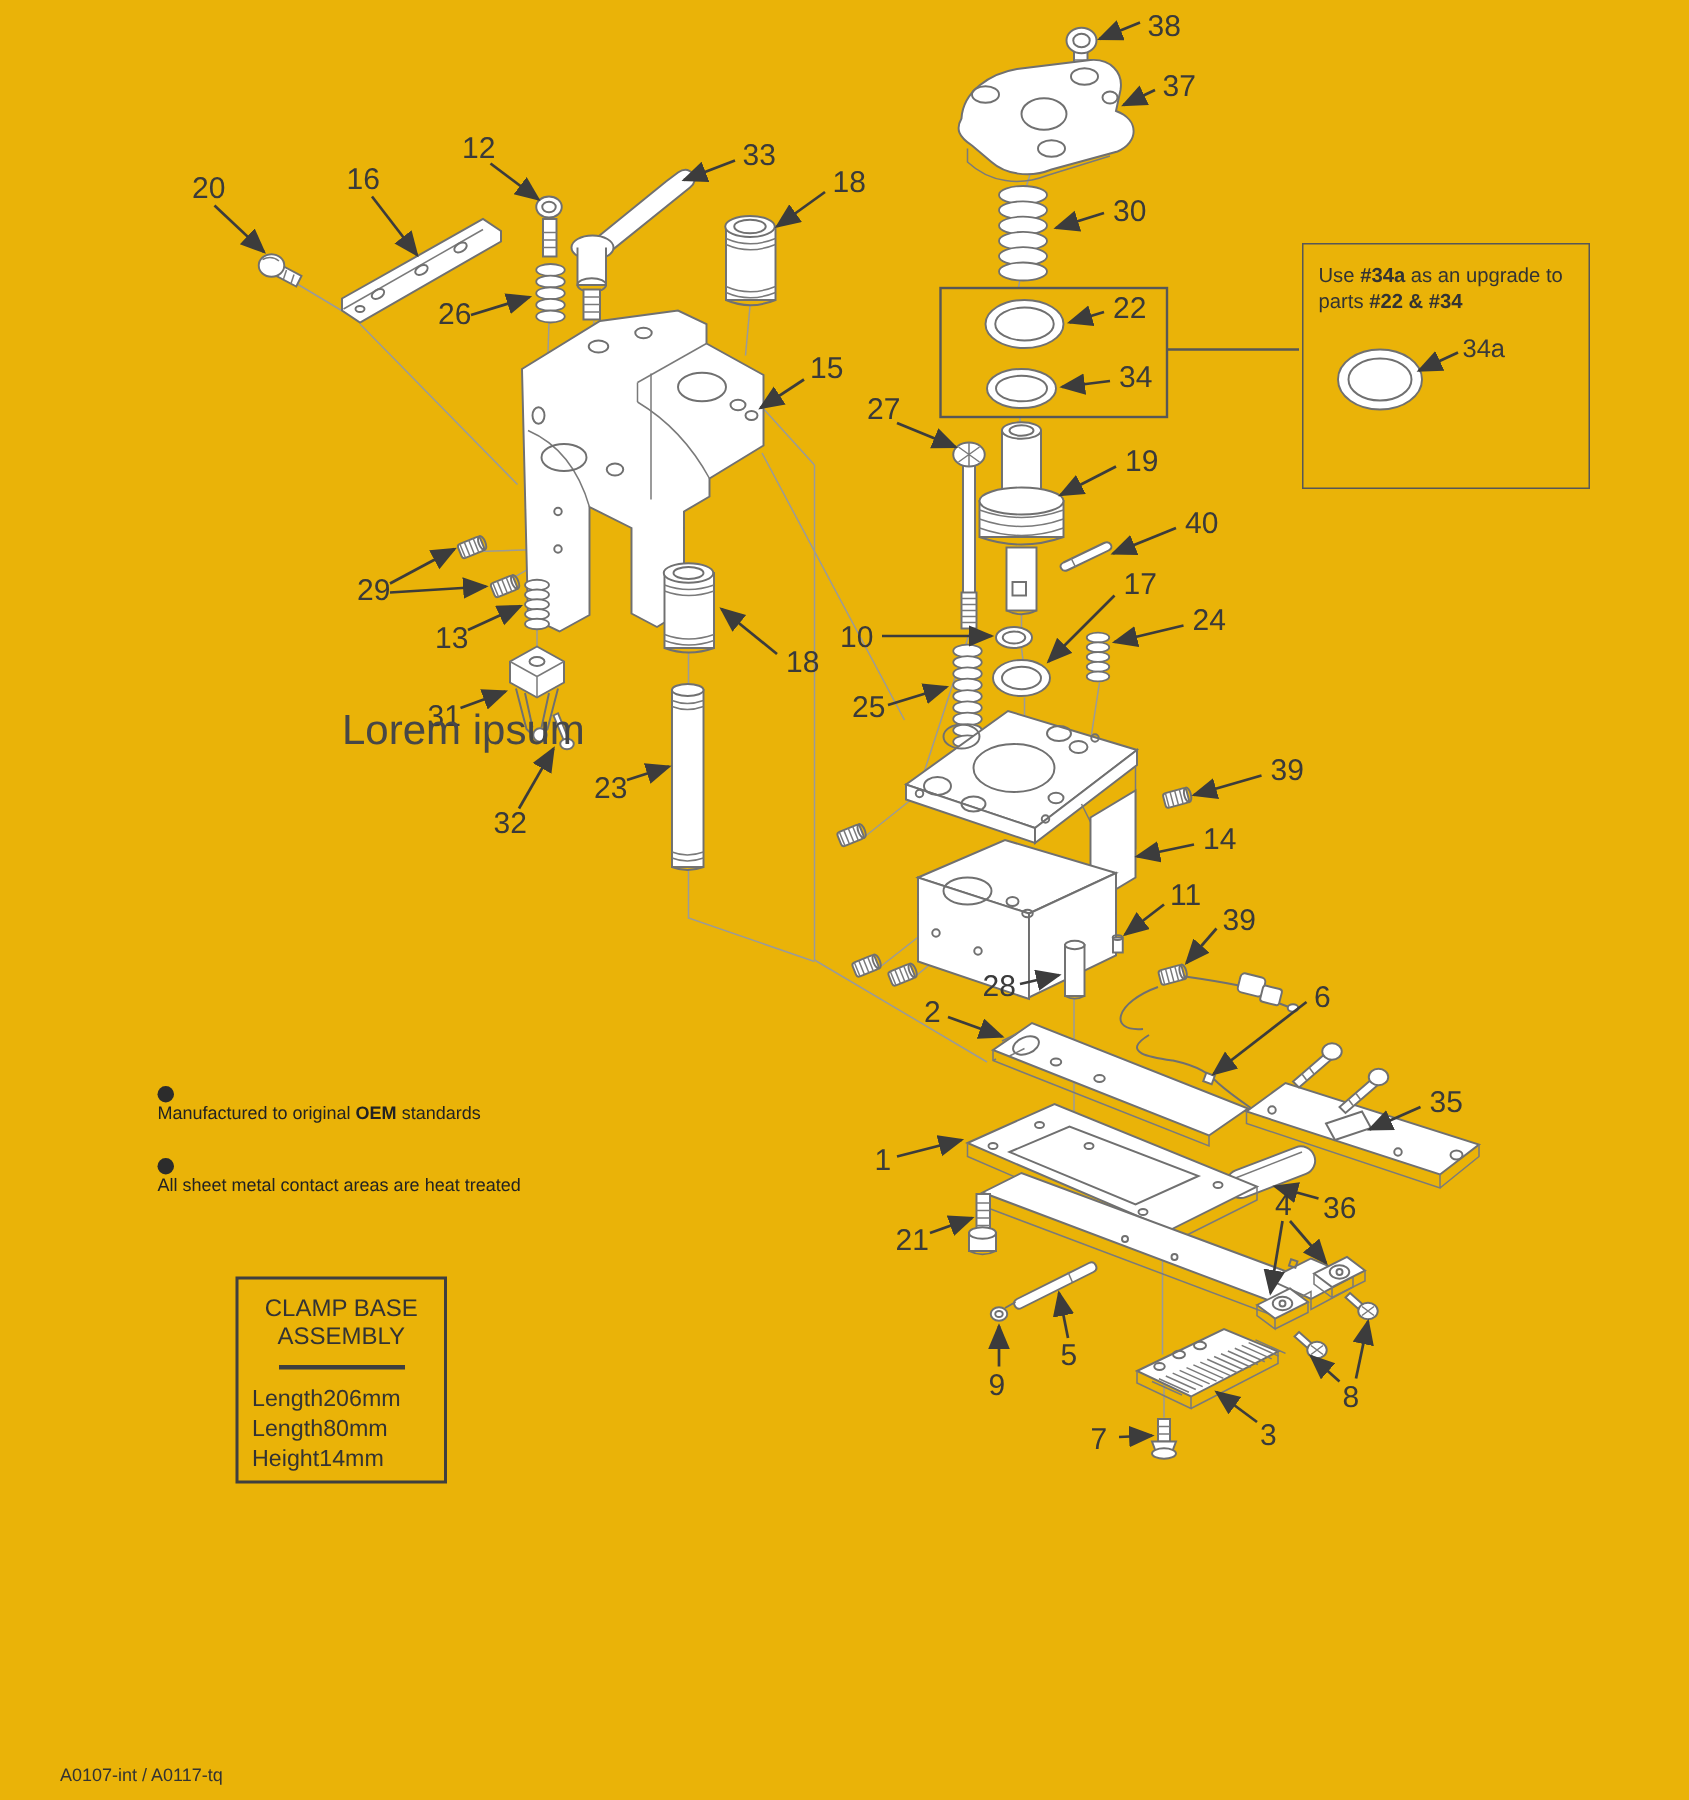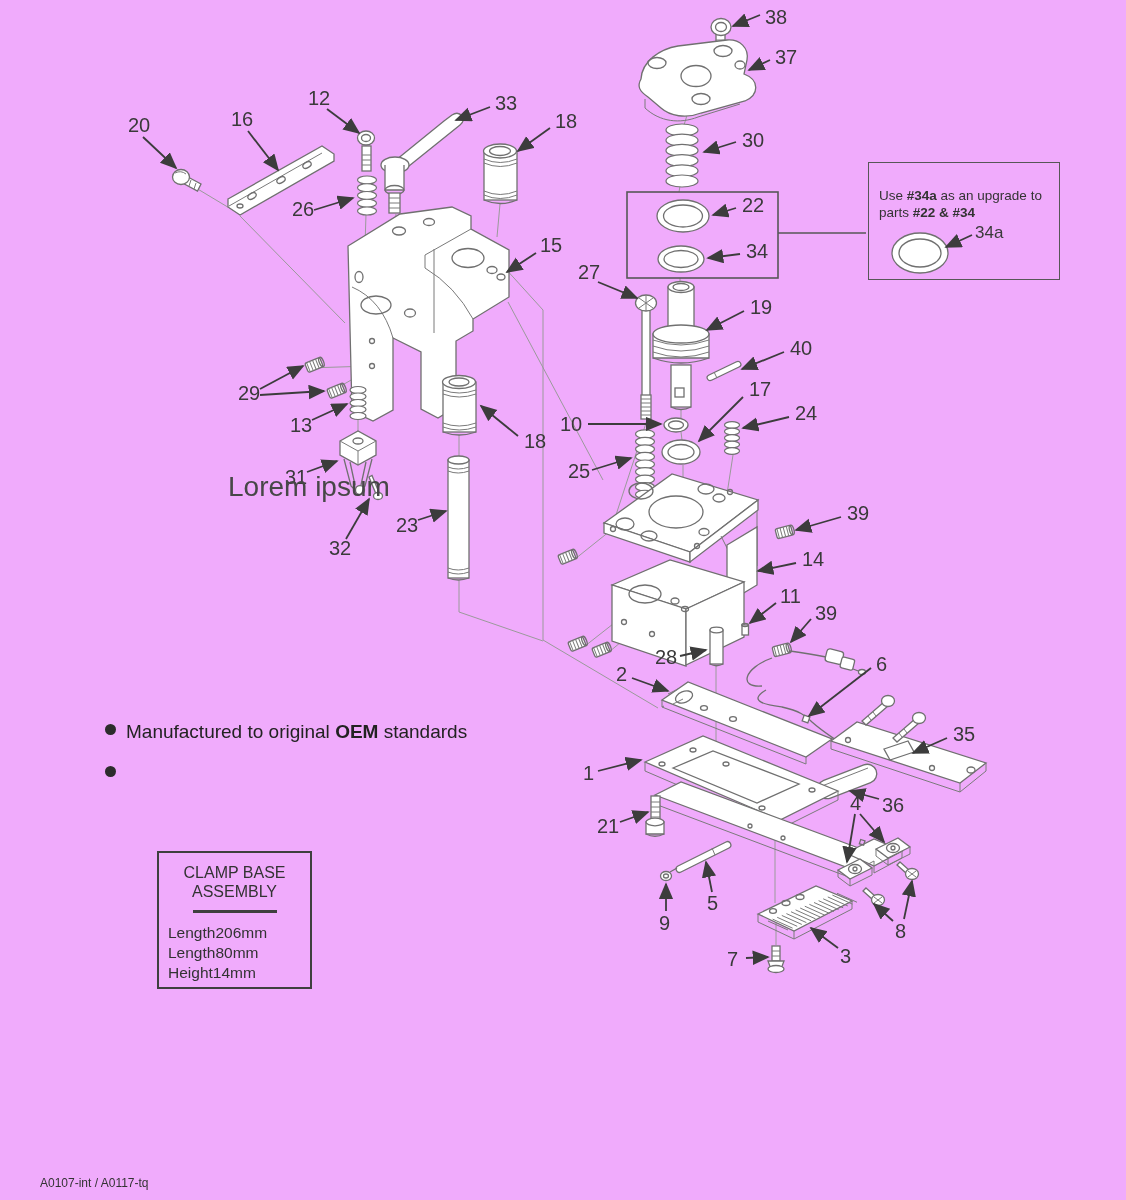--- a/index.html
+++ b/index.html
@@ -1,36 +1,36 @@
 <!DOCTYPE html>
 <html><head>
 <meta charset="utf-8">
 <style>
   html,body{margin:0;padding:0;background:#fdfdfe;}
-  .page{position:relative;width:1126px;height:1200px;background:#f0abfc;overflow:hidden;
+  .page{position:relative;width:1126px;height:1200px;background:#eab308;overflow:hidden;
         font-family:"Liberation Sans",sans-serif;color:#2e2e2e;}
   .page svg{position:absolute;left:0;top:0;}
   
   .ln{stroke:#9a9a9a;stroke-width:1;fill:none;}
   .p{stroke:#707070;stroke-width:1.3;fill:#ffffff;}
   .po{stroke:#707070;stroke-width:1.3;fill:none;}
   .pt{stroke:#7a7a7a;stroke-width:1;fill:none;}
   .coil{stroke:#707070;stroke-width:1.2;fill:#ffffff;}
   .bx{stroke:#575757;stroke-width:1.6;fill:none;}
   .ar{stroke:#3c3c3c;stroke-width:1.8;fill:none;marker-end:url(#ah);}
   .lb{font:20px "Liberation Sans",sans-serif;fill:#3a3a3a;}
   .lbs{font:17px "Liberation Sans",sans-serif;fill:#3a3a3a;}
   
-  .notebox{position:absolute;left:868px;top:162px;width:192px;height:118px;
-           border:1.5px solid #575757;box-sizing:border-box;padding:24px 10px;}
+  .notebox{position:absolute;left:868px;top:162px;width:192px;height:164px;
+           border:1.5px solid #575757;box-sizing:border-box;padding:12px 10px;}
   .notetext{font-size:13.5px;line-height:17px;color:#333;}
   .bullets{position:absolute;left:105px;top:721px;width:420px;}
-  .bullet{display:flex;align-items:flex-start;margin-bottom:20px;font-size:19px;color:#222;}
+  .bullet{display:flex;align-items:flex-start;margin-bottom:20px;font-size:12px;color:#222;flex-direction:column;}
   .dot{width:11px;height:11px;border-radius:50%;background:#2c2c2c;margin:3px 10px 0 0;flex:0 0 auto;}
-  .spec{position:absolute;left:157px;top:851px;width:155px;height:138px;
+  .spec{position:absolute;left:157px;top:851px;width:141px;height:138px;
         border:2px solid #3f3f3f;box-sizing:border-box;text-align:center;}
   .spec-title{font-size:16px;line-height:19px;color:#333;margin-top:10px;}
   .spec-rule{width:84px;height:3px;background:#3f3f3f;margin:9px auto 10px auto;}
   .spec-row{display:flex;padding:0 9px;font-size:15.5px;
             line-height:20px;color:#333;}
   .spec-row .v{text-align:right;}
   .footer{position:absolute;left:14px;top:1176px;font-size:12px;color:#333;margin-left:26px;}
   b{font-weight:bold;}
 </style>
 </head>
@@ -614,20 +614,21 @@
   <div class="notetext"><span>Use </span><b>#34a</b><span> as an upgrade to parts </span><b>#22 &amp; #34</b></div>
 </div>
 
 <div class="bullets">
   <div class="bullet">
     <span class="dot"></span>
     <span><span>Manufactured to original </span><b>OEM</b><span> standards</span></span>
   </div>
   <div class="bullet">
     <span class="dot"></span>
+    <span><span>All sheet metal contact areas are heat treated</span><b></b><span></span></span>
   </div>
 </div>
 
 <div class="spec">
   <div class="spec-title">
     <div>CLAMP BASE</div>
     <div>ASSEMBLY</div>
   </div>
   <div class="spec-rule"></div>
   <div class="spec-row">

